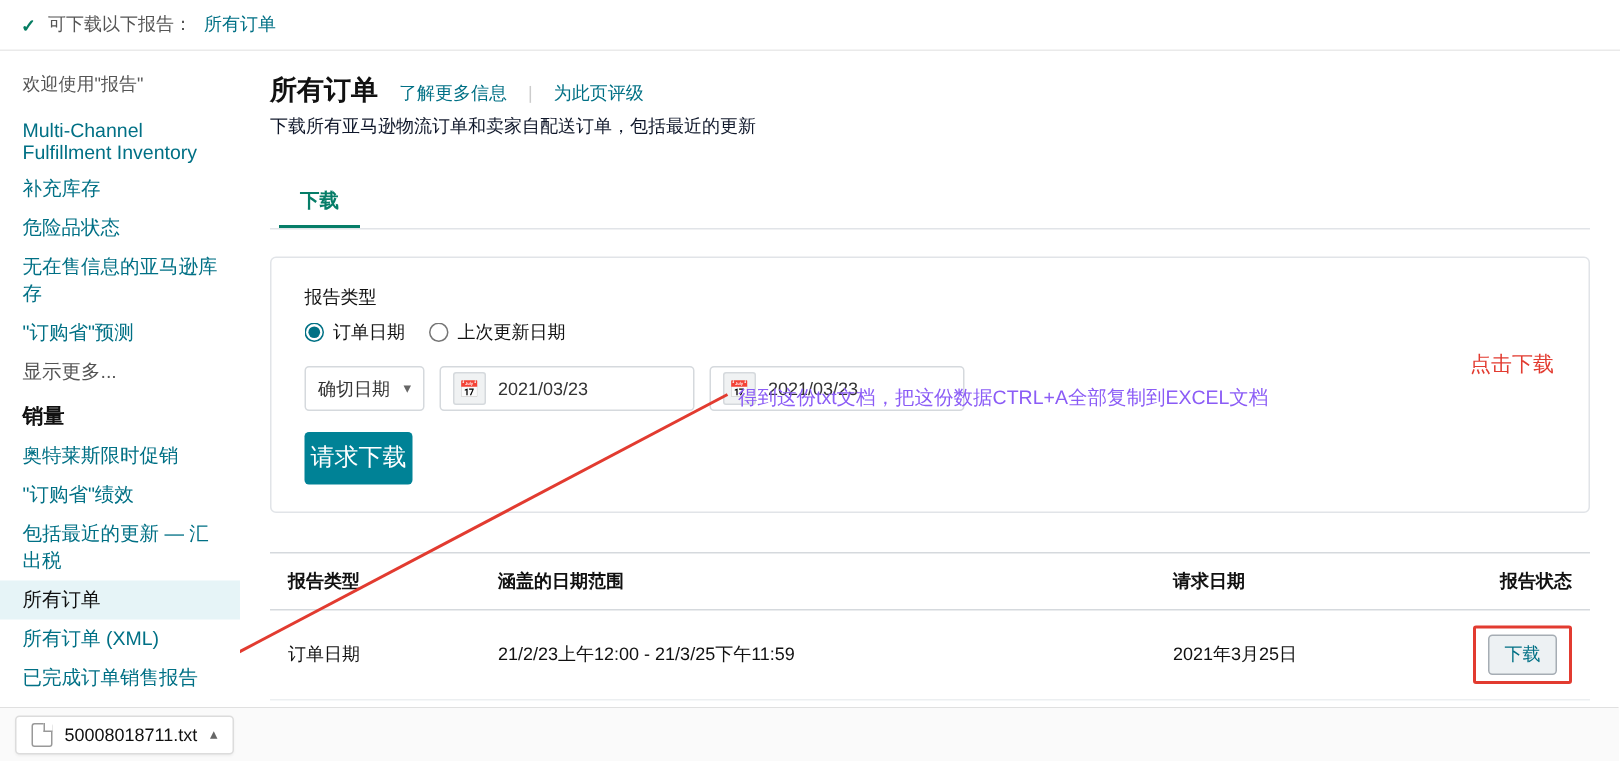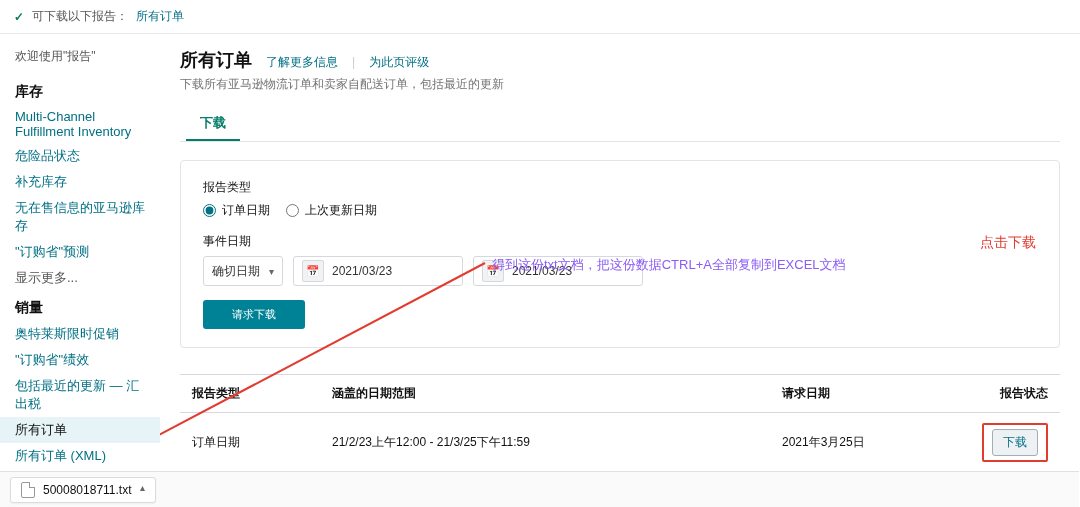--- a/index.html
+++ b/index.html
@@ -10,35 +10,35 @@
     .main { display: flex; }
     .sidebar { width: 160px; padding: 14px 0; }
     .sidebar .welcome { padding: 0 15px 10px 15px; color: #555; }
     .side-heading { font-size: 14px; font-weight: 700; padding: 8px 15px 4px; color: #111; }
     .side-link { display: block; padding: 4px 15px; color: #007085; font-size: 13px; cursor: pointer; }
     .side-link.muted { color: #555; }
     .side-link.active { background: #e6f4f7; color: #111; }
     .content { flex: 1; padding: 14px 20px 26px 20px; position: relative; }
     .page-title-row { display: flex; align-items: baseline; gap: 14px; }
     .page-title { font-size: 18px; font-weight: 700; }
-    .subtitle { color: #737373; margin: 4px 0 14px; }
+    .subtitle { color: #0f172a; margin: 4px 0 25px; }
     .tabs { border-bottom: 1px solid #e1e4e8; display: flex; padding-left: 6px; }
     .tab { padding: 7px 14px; font-size: 13px; border-bottom: 2px solid transparent; color: #555; cursor: pointer; }
     .tab.active { color: #067d68; border-bottom-color: #067d68; font-weight: 600; }
     .filter-box { border: 1px solid #e1e4e8; border-radius: 4px; padding: 18px 22px; margin-top: 18px; position: relative; }
     .label { font-weight: 400; color: #111; margin-bottom: 6px; }
     .radio-row { display: flex; align-items: center; gap: 16px; margin-bottom: 14px; }
     .radio { display: flex; align-items: center; gap: 6px; }
     .radio input { accent-color: #007185; }
     .date-row { display: flex; gap: 10px; margin-top: 4px; margin-bottom: 14px; }
     .select, .date-input { border: 1px solid #d5d9dd; border-radius: 3px; height: 30px; display: flex; align-items: center; padding: 0 8px; background: #fff; color: #333; }
     .select { width: 80px; justify-content: space-between; }
     .date-input { width: 170px; gap: 8px; }
     .date-input .cal { width: 22px; height: 22px; background: #f0f2f3; border: 1px solid #d5d9dd; border-radius: 2px; display: flex; align-items: center; justify-content: center; font-size: 11px; color: #555; }
-    .btn-request { background: #008296; color: #fff; border: none; padding: 7px 29px; border-radius: 3px; cursor: pointer; font-size: 11px; }
+    .btn-request { background: #008296; color: #fff; border: none; padding: 7px 4px; border-radius: 3px; cursor: pointer; font-size: 16px; }
     .note-red { color: #8b5cf6; position: absolute; left: 332px; top: 222px; font-size: 13px; }
     .click-label { color: #e23b30; position: absolute; right: 44px; top: 200px; font-size: 14px; }
     .table { width: 100%; border-collapse: collapse; margin-top: 26px; }
     .table th, .table td { text-align: left; padding: 10px 12px; border-bottom: 1px solid #eceff1; font-size: 12px; }
     .table th { font-weight: 700; color: #111; border-bottom: 1px solid #d5d9dd; border-top: 1px solid #d5d9dd; background: #fff; }
     .table th.right, .table td.right { text-align: right; margin-top: 16px; }
     .btn-dl { display: inline-block; border: 1px solid #a6adb4; background: #fff; color: #007085; padding: 4px 10px; border-radius: 3px; cursor: pointer; font-size: 12px; }
     .highlight-cell { border: 2px solid #e23b30; padding: 4px 8px; display: inline-block; border-radius: 2px; }
     .highlight-cell .btn-dl { background: #edf1f3; }
     
@@ -57,24 +57,23 @@
 <div class="topbar">
   <span class="check">✓</span>
   <span>可下载以下报告：</span>
   <a href="#">所有订单</a>
 </div>
 
 <div class="main">
   <div class="sidebar">
     <div class="welcome">欢迎使用"报告"</div>
 
-    <div class="side-heading">库存</div>
     <a class="side-link">Multi-Channel Fulfillment Inventory</a>
+    <a class="side-link">补充库存</a>
     <a class="side-link">危险品状态</a>
-    <a class="side-link">补充库存</a>
     <a class="side-link">无在售信息的亚马逊库存</a>
     <a class="side-link">"订购省"预测</a>
     <a class="side-link muted">显示更多...</a>
 
     <div class="side-heading">销量</div>
     <a class="side-link">奥特莱斯限时促销</a>
     <a class="side-link">"订购省"绩效</a>
     <a class="side-link">包括最近的更新 — 汇出税</a>
     <a class="side-link active">所有订单</a>
     <a class="side-link">所有订单 (XML)</a>
@@ -100,21 +99,20 @@
       <div class="radio-row">
         <label class="radio">
           <input type="radio" name="rt" checked="" style="">
           <span>订单日期</span>
         </label>
         <label class="radio">
           <input type="radio" name="rt" style="">
           <span>上次更新日期</span>
         </label>
       </div>
-      <div class="label">事件日期</div>
       <div class="date-row">
         <div class="select">
           <span>确切日期</span>
           <span class="chev">▾</span>
         </div>
         <div class="date-input">
           <span class="cal">📅</span>
           <span>2021/03/23</span>
         </div>
         <div class="date-input">

